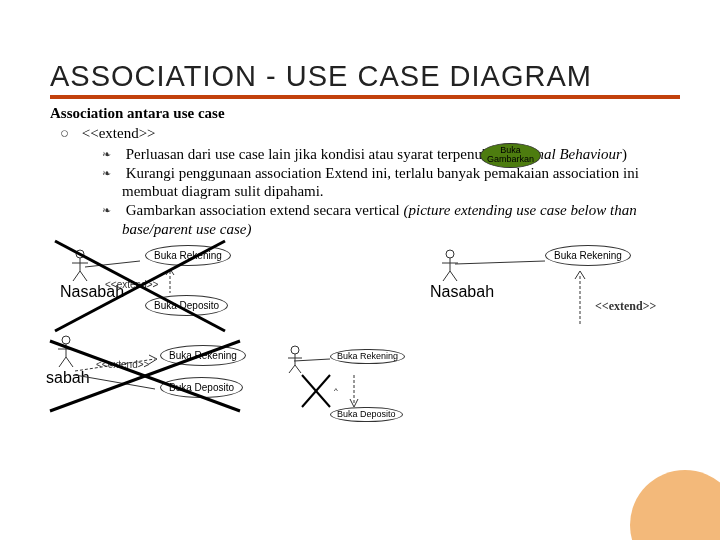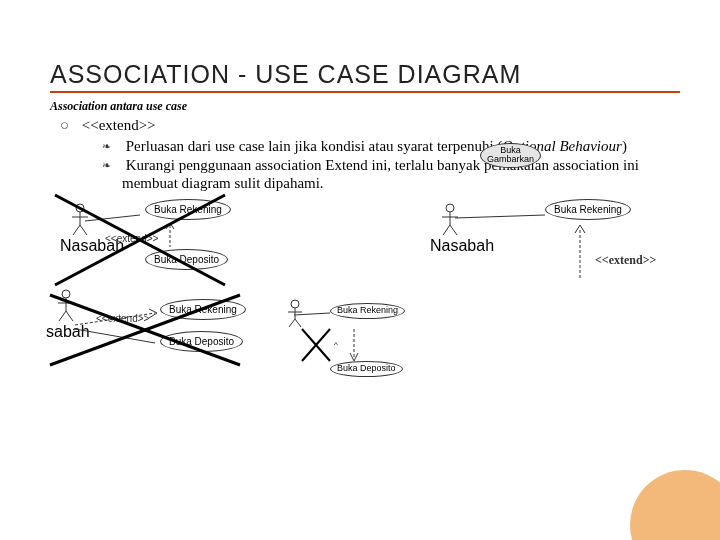--- a/index.html
+++ b/index.html
@@ -13,32 +13,31 @@
     position: relative;
     overflow: hidden;
   }
   .slide {
     padding: 60px 40px 20px 50px;
     position: relative;
   }
   h1.title {
     font-family: 'Century Gothic', Futura, Arial, sans-serif;
     font-weight: 400;
-    font-size: 25px;
+    font-size: 29px;
     letter-spacing: 1px;
     margin: 0 0 4px 0;
     color: #222;
-    border-bottom: 2px solid #c2410c;
+    border-bottom: 4px solid #c2410c;
     padding-bottom: 2px;
   }
   h2.subtitle {
     font-family: Georgia, serif;
     font-weight: bold;
-    font-style: italic;
-    font-size: 12px;
+    font-size: 15px;
     margin: 6px 0 2px 0;
   }
   ul.lvl1 { list-style: none; padding-left: 10px; margin: 0; }
   ul.lvl1 > li::before {
     content: "○";
     display: inline-block;
     width: 18px;
     margin-left: -18px;
     color: #555;
   }
@@ -88,21 +87,21 @@
   }
   .lbl.bold { font-family: Georgia, serif; font-weight: bold; font-size: 12px; }
   .extfloat {
     position: absolute;
     border: 1px solid #333;
     border-radius: 50%;
     font-family: Arial, sans-serif;
     font-size: 9px;
     text-align: center;
     padding: 2px 6px;
-    background: #e5e5e5;
+    background: #4d7c0f;
     line-height: 1.05;
   }
   .corner-circle {
     position: absolute;
     right: -20px;
     bottom: -40px;
     width: 110px;
     height: 110px;
     border-radius: 50%;
     background: #f3b97a;
@@ -121,20 +120,23 @@
   <ul class="lvl1">
     <li>
       <span>&lt;&lt;extend&gt;&gt;</span>
       <ul class="lvl2">
         <li>
           <span>Perluasan dari use case lain jika kondisi atau syarat terpenuhi (</span><span class="italic">Optional Behaviour</span><span>)</span>
         </li>
         <li>
           <span>Kurangi penggunaan association Extend ini, terlalu banyak  pemakaian association ini membuat diagram sulit dipahami.</span>
         </li>
+        <li>
+          <span>Gambarkan association extend secara vertical </span><span class="italic">(picture  extending use case below than base/parent use case)</span>
+        </li>
       </ul>
     </li>
   </ul>
 
   <div class="extfloat" style="left:480px; top:143px;">
     <span>Buka</span><br><span>Gambarkan</span>
   </div>
 
   <div class="diagrams">
 

